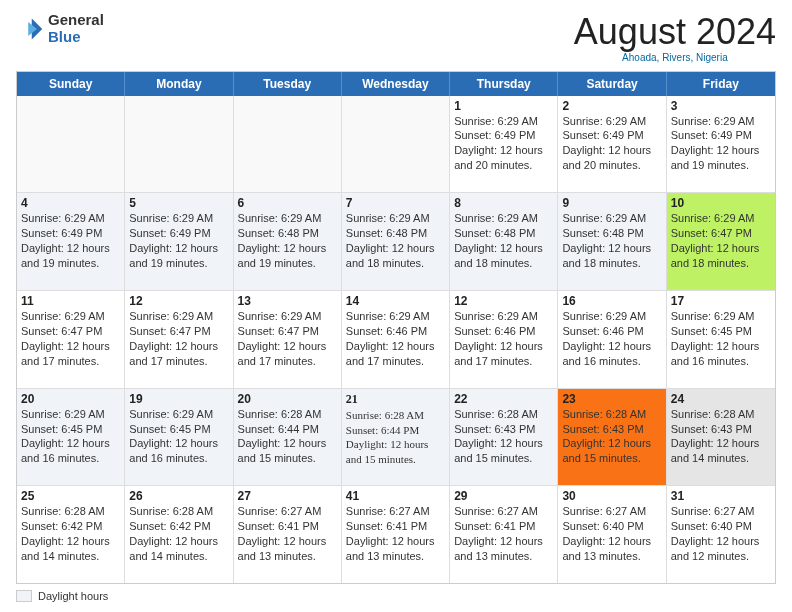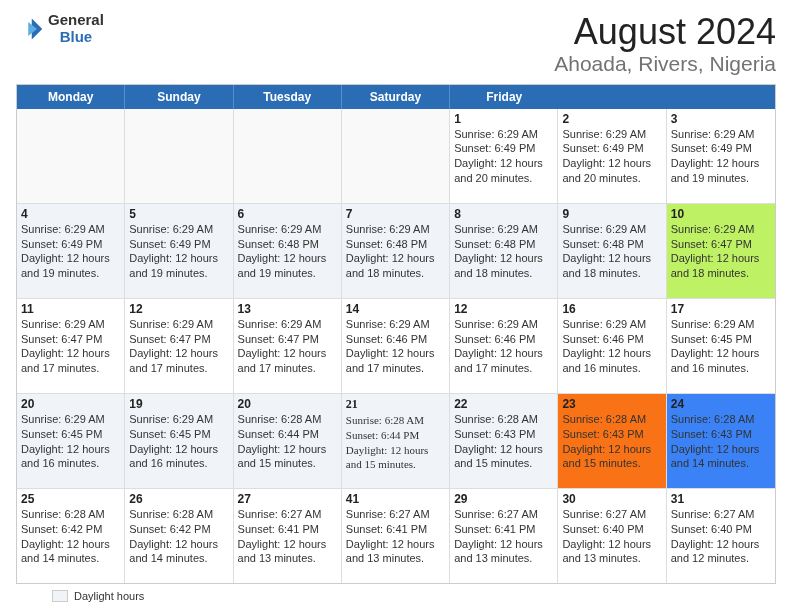--- a/index.html
+++ b/index.html
@@ -25,48 +25,47 @@
     }
     .logo {
       display: flex;
       align-items: center;
       gap: 4px;
     }
     .logo-text {
       display: flex;
       flex-direction: column;
       line-height: 1.1;
-      align-items: center;
     }
     .logo-general {
       font-size: 15px;
       font-weight: bold;
       color: #333;
     }
     .logo-blue {
       font-size: 15px;
       font-weight: bold;
       color: #2a6db5;
     }
     .logo-icon {
       width: 28px;
       height: 28px;
     }
     .title-block {
-      text-align: right;
+      text-align: center;
     }
     .title-month {
       font-size: 36px;
       font-weight: 300;
       color: #222;
       line-height: 1.1;
     }
     .title-location {
-      font-size: 21px;
-      color: #737373;
+      font-size: 10px;
+      color: #0369a1;
     }
     .calendar {
       flex: 1;
       display: flex;
       flex-direction: column;
       border: 1px solid #ccc;
     }
     .cal-header-row {
       display: grid;
       grid-template-columns: repeat(7, 1fr);
@@ -115,21 +114,20 @@
       color: #333;
       line-height: 1.35;
     }
     .legend {
       display: flex;
       align-items: center;
       gap: 6px;
       margin-top: 6px;
       font-size: 11px;
       color: #333;
-      margin-left: 36px;
     }
     .legend-box {
       width: 16px;
       height: 12px;
       background: #f0f4f8;
       border: 1px solid #ccc;
       display: inline-block;
     }
   </style>
 </head>
@@ -148,23 +146,25 @@
       </div>
     </div>
     <div class="title-block">
       <div class="title-month">August 2024</div>
       <div class="title-location">Ahoada, Rivers, Nigeria</div>
     </div>
   </div>
 
   <div class="calendar">
     <div class="cal-header-row">
-    <div class="cal-header-cell">Monday</div>
-        <div class="cal-header-cell">Sunday</div>
+    <div class="cal-header-cell">Sunday</div>
+        <div class="cal-header-cell">Monday</div>
         <div class="cal-header-cell">Tuesday</div>
+        <div class="cal-header-cell">Wednesday</div>
+        <div class="cal-header-cell">Thursday</div>
         <div class="cal-header-cell">Saturday</div>
         <div class="cal-header-cell">Friday</div>
       </div>
     <div class="cal-body">
     <div class="cal-row">
           <div class="cal-cell empty" style="background: rgb(249, 249, 249);"></div>
           <div class="cal-cell empty" style="background: rgb(249, 249, 249);"></div>
           <div class="cal-cell empty" style="background: rgb(249, 249, 249);"></div>
           <div class="cal-cell empty" style="background: rgb(249, 249, 249);"></div>
           <div class="cal-cell">
@@ -327,21 +327,21 @@
 Daylight: 12 hours
 and 15 minutes.</div>
           </div>
           <div class="cal-cell alt-row" style="background: #f97316;">
             <div class="day-num">23</div>
             <div class="day-info" style="white-space: pre-line;">Sunrise: 6:28 AM
 Sunset: 6:43 PM
 Daylight: 12 hours
 and 15 minutes.</div>
           </div>
-          <div class="cal-cell alt-row" style="background: #3b82f6;">
+          <div class="cal-cell alt-row" style="background: #e5e5e5;">
             <div class="day-num">24</div>
             <div class="day-info" style="white-space: pre-line;">Sunrise: 6:28 AM
 Sunset: 6:43 PM
 Daylight: 12 hours
 and 14 minutes.</div>
           </div>
         </div>
         <div class="cal-row">
           <div class="cal-cell">
             <div class="day-num">25</div>

